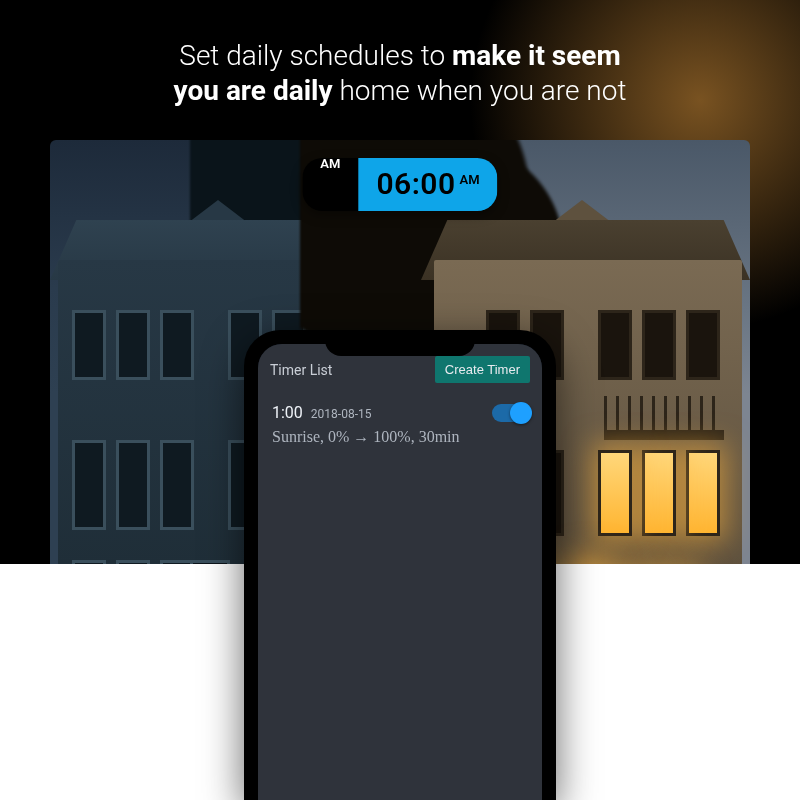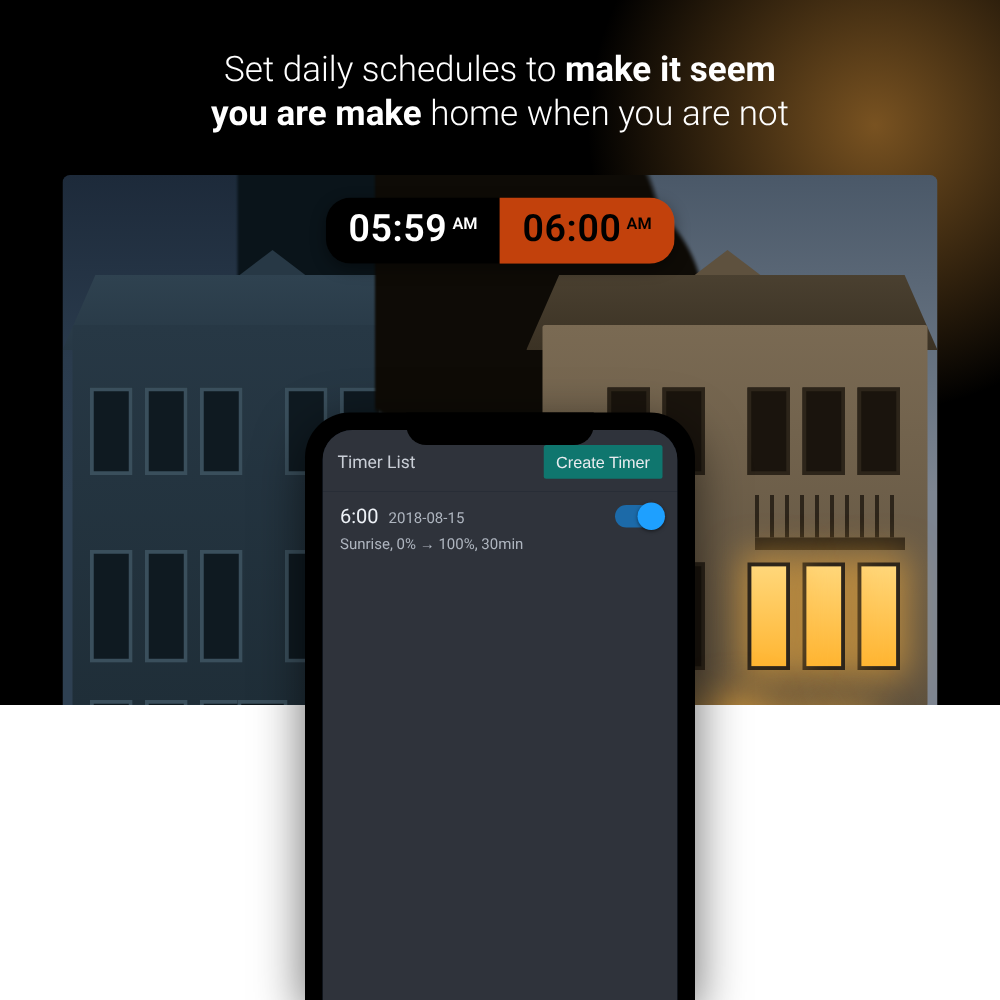--- a/index.html
+++ b/index.html
@@ -133,21 +133,21 @@
     overflow:hidden;
     z-index: 5;
     box-shadow: 0 4px 12px rgba(0,0,0,0.4);
   }
   .tb-half {
     display:flex; align-items:baseline;
     padding: 8px 18px 10px 18px;
     gap:4px;
   }
   .tb-half.dark { background:#000; color:#fff; }
-  .tb-half.light { background:#c2410c; color:#000; }
+  .tb-half.light { background:#0ea5e9; color:#000; }
   .tb-time { font-size:30px; font-weight:600; letter-spacing:0.5px; }
   .tb-ampm { font-size:13px; font-weight:600; position:relative; top:-10px; }
 
   
   .phone {
     position:absolute;
     left:50%;
     transform:translateX(-50%);
     top:330px;
     width:312px;
@@ -207,42 +207,42 @@
     border:none;
   }
   .timer-row {
     display:flex; justify-content:space-between; align-items:center;
     padding:10px 12px 6px 14px;
     background:#2f333b;
   }
   .timer-main { display:flex; align-items:baseline; gap:8px; }
   .timer-time { font-size:16px; color:#eef2f7; }
   .timer-date { font-size:12px; color:#aeb5bf; }
-  .timer-sub { font-size:12px; color:#aeb5bf; padding:0 12px 14px 14px; background:#2f333b; }
+  .timer-sub { font-size:16px; color:#aeb5bf; padding:0 12px 14px 14px; background:#2f333b;font-family:Liberation Serif, serif; }
 
   .toggle {
     width:38px; height:18px; border-radius:10px;
     background:#1c6aa8;
     position:relative;
   }
   .toggle::after {
     content:""; position:absolute; right:-2px; top:-2px;
     width:22px; height:22px; background:#1ea0ff; border-radius:50%;
     box-shadow:0 1px 3px rgba(0,0,0,0.5);
   }
   .screen-body { background:#2f333b; height:100%; }
 </style>
 </head>
 <body>
 
 <div class="stage">
   <div class="glow"></div>
 
   <div class="headline">
-    <span>Set daily schedules to </span><b>make it seem</b><span> </span><br><b>you are make</b><span> home when you are not</span>
+    <span>Set daily schedules to </span><b>make it seem</b><span> </span><br><b>you are daily</b><span> home when you are not</span>
   </div>
 
   <div class="scene">
 
     <div class="half left">
       <div class="sky"></div>
       <div class="tree"></div>
       <div class="gable"></div>
       <div class="roof"></div>
       <div class="house"></div>
@@ -286,39 +286,38 @@
       <div class="win lit" style="top:432px;right:54px;width:38px;height:110px"></div>
       <div class="win lit" style="top:432px;right:100px;width:38px;height:110px"></div>
       <div class="win lit" style="top:432px;right:198px;width:38px;height:110px"></div>
       <div class="sconce" style="right:154px"></div>
       <div class="sconce" style="right:248px"></div>
     </div>
   </div>
 
   <div class="timebadge">
     <div class="tb-half dark">
-      <span class="tb-time">05:59</span>
       <span class="tb-ampm">AM</span>
     </div>
     <div class="tb-half light">
       <span class="tb-time">06:00</span>
       <span class="tb-ampm">AM</span>
     </div>
   </div>
 
   <div class="phone">
     <div class="notch"></div>
     <div class="screen">
       <div class="section-header">
         <div class="section-title">Timer List</div>
         <button class="create-btn">Create Timer</button>
       </div>
       <div class="timer-row">
         <div class="timer-main">
-          <span class="timer-time">6:00</span>
+          <span class="timer-time">1:00</span>
           <span class="timer-date">2018-08-15</span>
         </div>
         <div class="toggle"></div>
       </div>
       <div class="timer-sub">Sunrise, 0% → 100%, 30min</div>
       <div class="screen-body"></div>
     </div>
   </div>
 </div>
 

